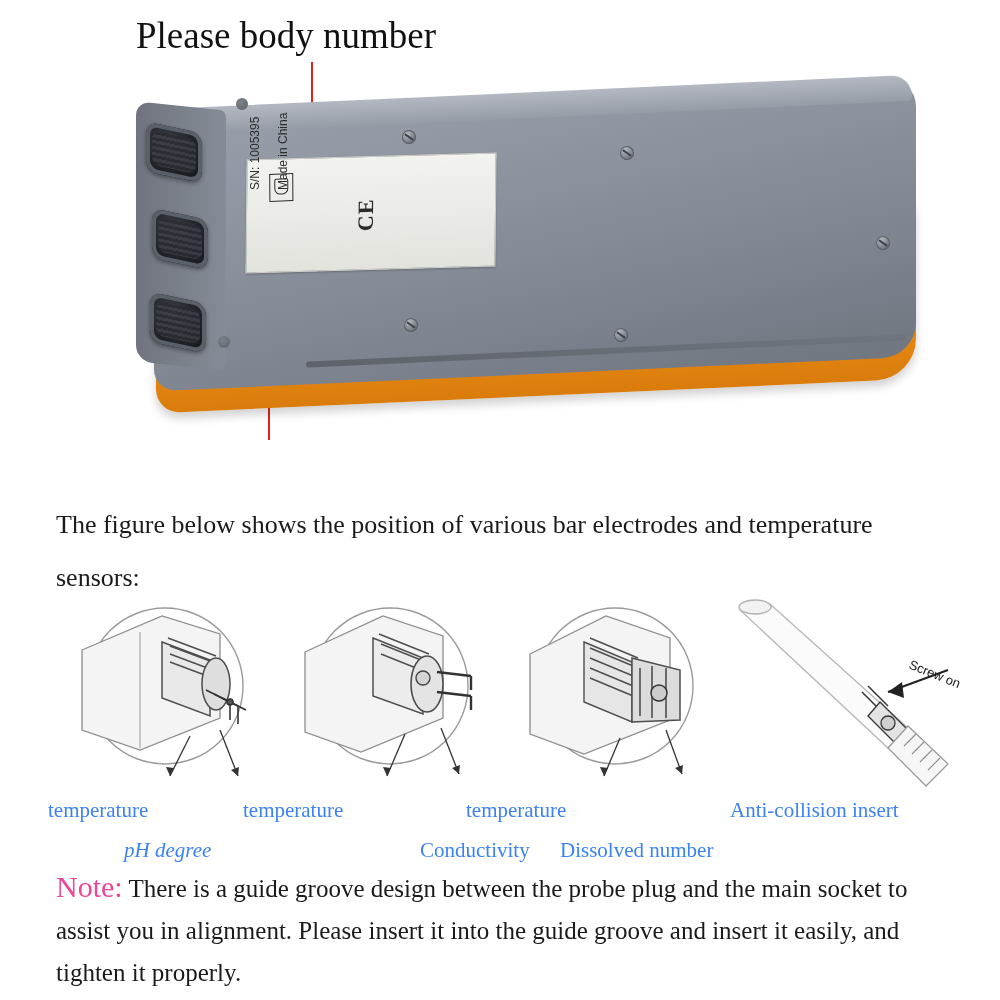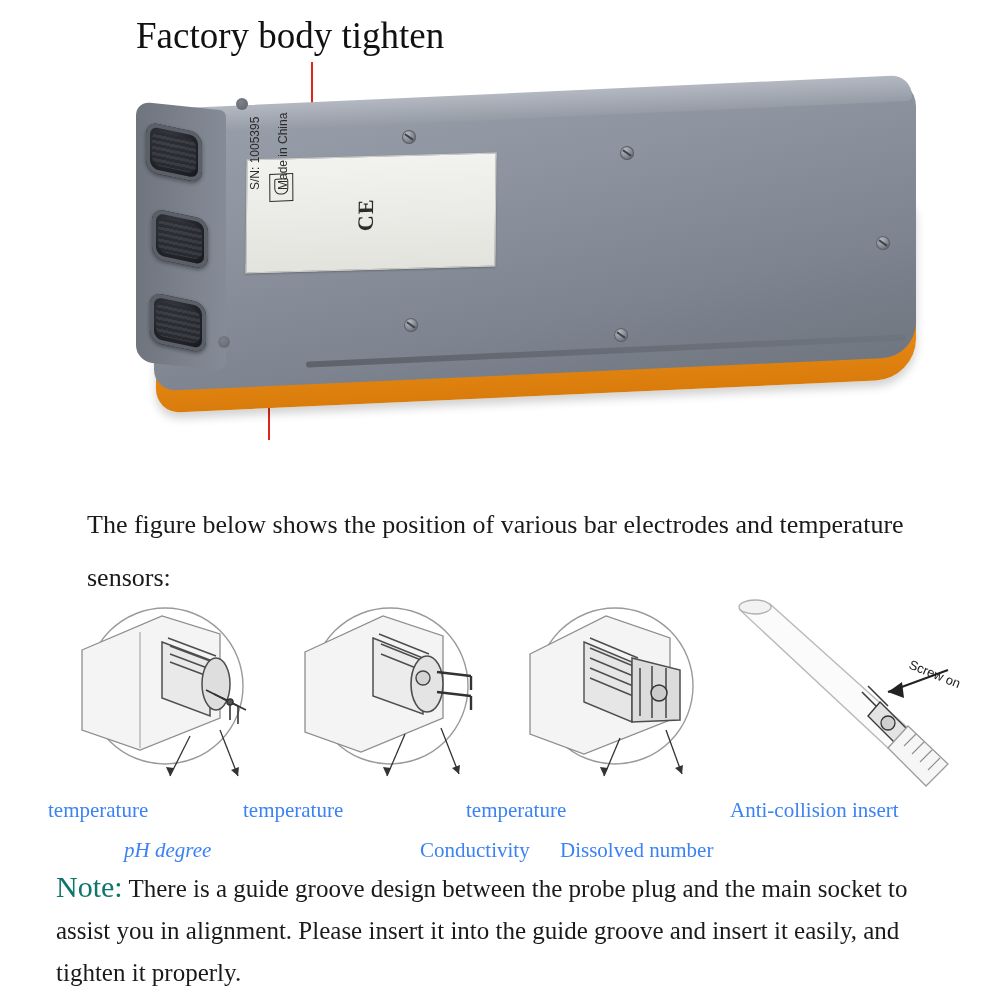--- a/index.html
+++ b/index.html
@@ -206,21 +206,20 @@
 
   
   #intro-text {
     position: absolute;
     left: 56px; top: 498px;
     width: 880px;
     font-family: "Liberation Serif", serif;
     font-size: 26px;
     line-height: 53px;
     color: #1a1a1a;
-    margin-left: 31px;
   }
 
   
   #diagram-row {
     position: absolute;
     left: 40px; top: 598px;
     width: 930px;
     height: 200px;
   }
   .dg {
@@ -253,31 +252,31 @@
   #note-wrap {
     position: absolute;
     left: 56px; top: 866px;
     width: 900px;
     font-family: "Liberation Serif", serif;
     font-size: 25px;
     line-height: 42px;
     color: #1a1a1a;
   }
   #note-label {
-    color: #0f766e;
+    color: #ec4899;
     font-size: 30px;
   }
   #note-body { color: #1a1a1a; }
 </style>
 </head>
 <body>
 
 <div id="photo-area">
 
-  <div class="callout-title" id="label-factory">Factory body tighten</div>
+  <div class="callout-title" id="label-factory">Please body number</div>
   <div class="leader" id="leader-factory"></div>
 
   <div class="leader" id="leader-ce"></div>
 
   <div id="device">
     <div id="device-base"></div>
     <div id="device-shell"></div>
     <div id="device-top-edge"></div>
 
     <div id="device-left-face">

